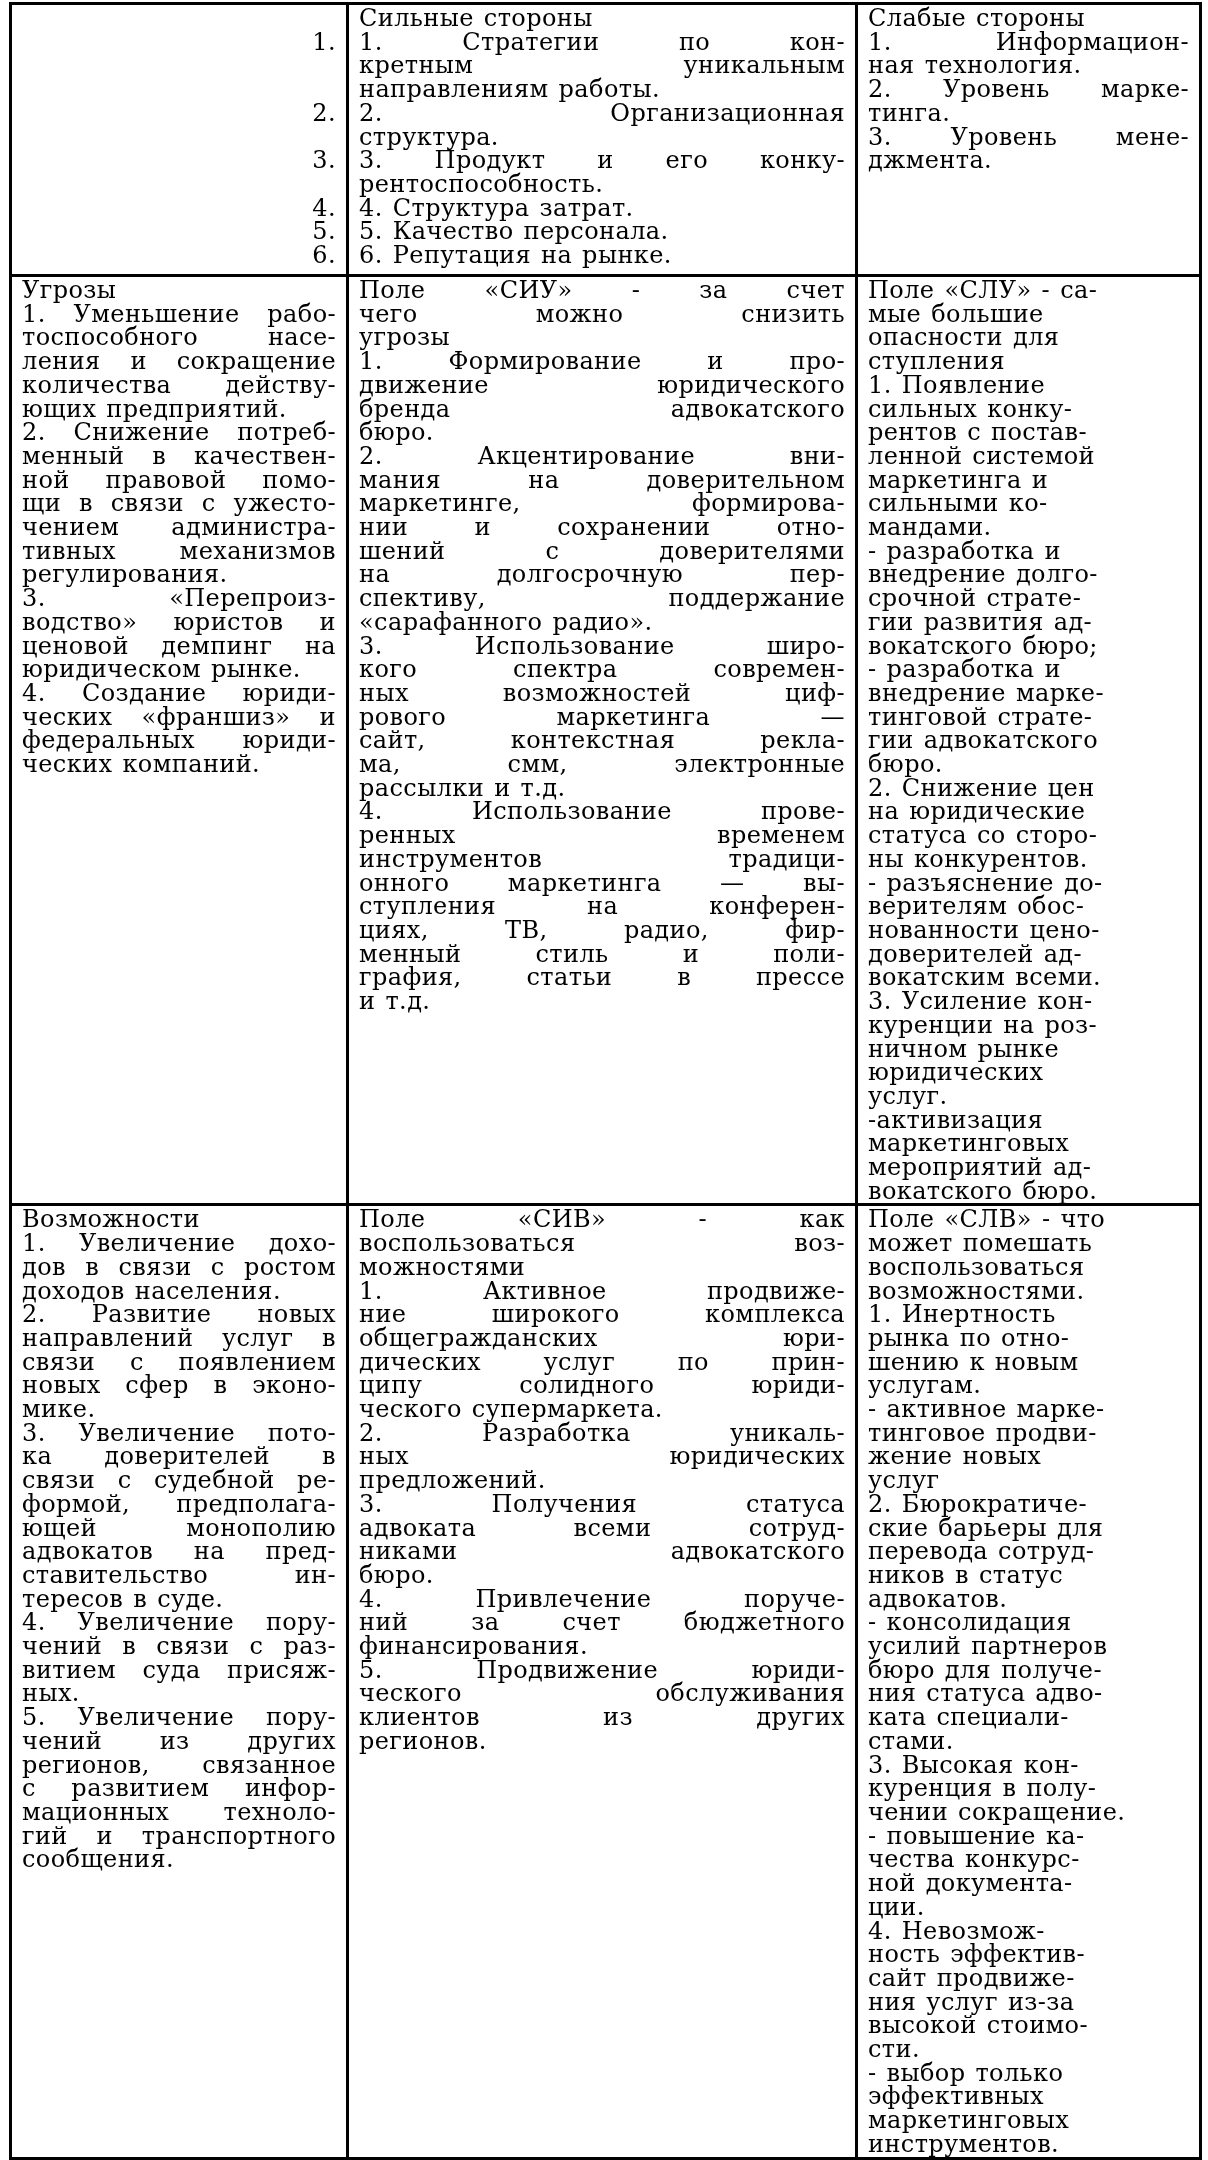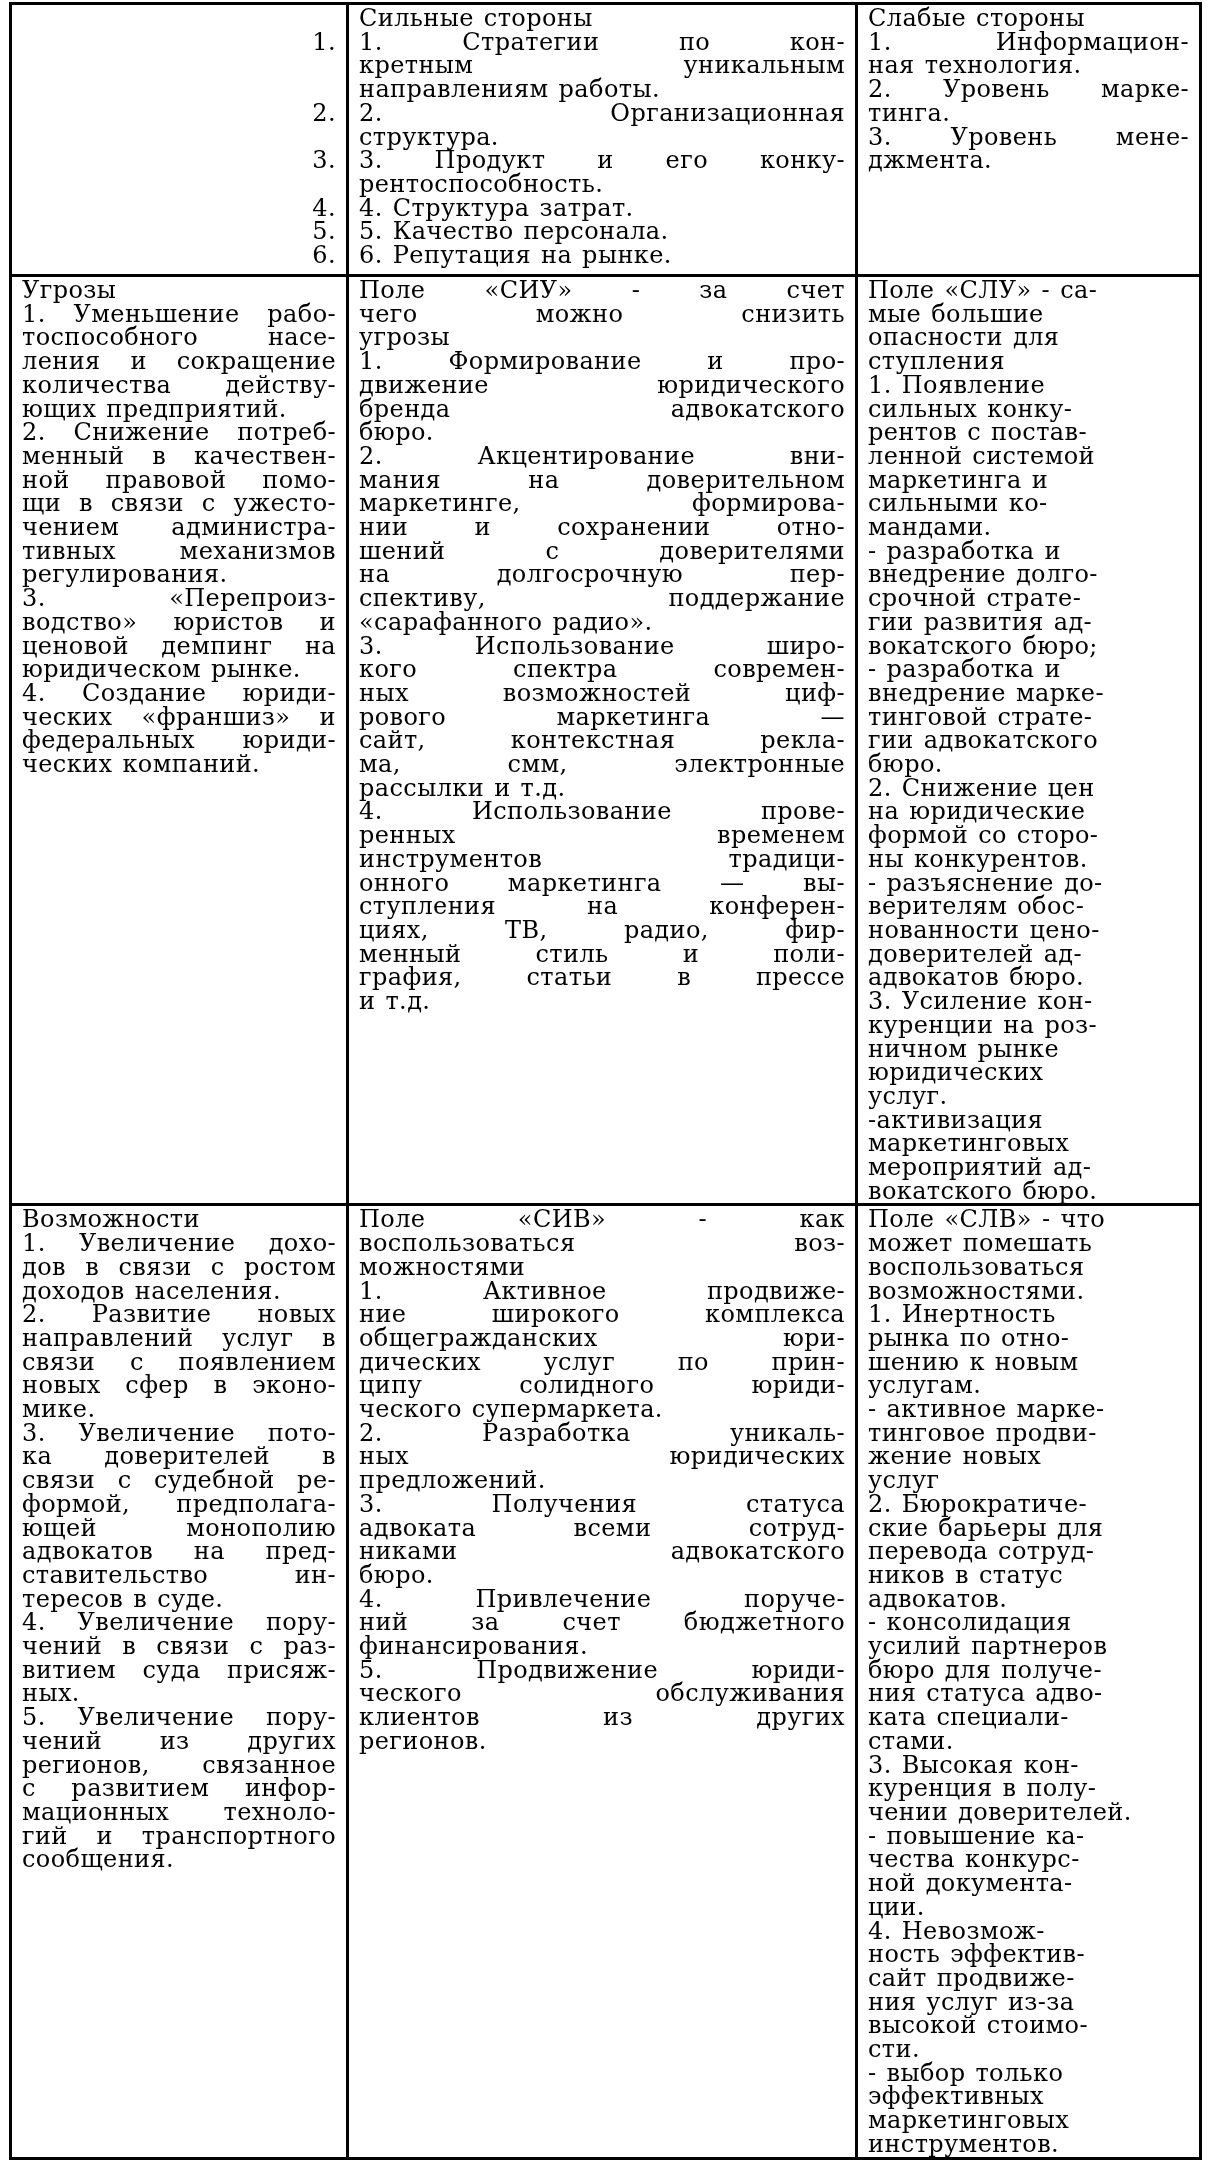--- a/index.html
+++ b/index.html
@@ -165,27 +165,27 @@
           <div class="line">срочной страте-</div>
           <div class="line">гии развития ад-</div>
           <div class="line">вокатского бюро;</div>
           <div class="line">- разработка и</div>
           <div class="line">внедрение марке-</div>
           <div class="line">тинговой страте-</div>
           <div class="line">гии адвокатского</div>
           <div class="line">бюро.</div>
           <div class="line">2. Снижение цен</div>
           <div class="line">на юридические</div>
-          <div class="line">формой со сторо-</div>
+          <div class="line">статуса со сторо-</div>
           <div class="line">ны конкурентов.</div>
           <div class="line">- разъяснение до-</div>
           <div class="line">верителям обос-</div>
           <div class="line">нованности цено-</div>
           <div class="line">доверителей ад-</div>
-          <div class="line">адвокатов бюро.</div>
+          <div class="line">вокатским всеми.</div>
           <div class="line">3. Усиление кон-</div>
           <div class="line">куренции на роз-</div>
           <div class="line">ничном рынке</div>
           <div class="line">юридических</div>
           <div class="line">услуг.</div>
           <div class="line">-активизация</div>
           <div class="line">маркетинговых</div>
           <div class="line">мероприятий ад-</div>
           <div class="line">вокатского бюро.</div>
         </td>
@@ -265,21 +265,21 @@
           <div class="line">ников в статус</div>
           <div class="line">адвокатов.</div>
           <div class="line">- консолидация</div>
           <div class="line">усилий партнеров</div>
           <div class="line">бюро для получе-</div>
           <div class="line">ния статуса адво-</div>
           <div class="line">ката специали-</div>
           <div class="line">стами.</div>
           <div class="line">3. Высокая кон-</div>
           <div class="line">куренция в полу-</div>
-          <div class="line">чении доверителей.</div>
+          <div class="line">чении сокращение.</div>
           <div class="line">- повышение ка-</div>
           <div class="line">чества конкурс-</div>
           <div class="line">ной документа-</div>
           <div class="line">ции.</div>
           <div class="line">4. Невозмож-</div>
           <div class="line">ность эффектив-</div>
           <div class="line">сайт продвиже-</div>
           <div class="line">ния услуг из-за</div>
           <div class="line">высокой стоимо-</div>
           <div class="line">сти.</div>

